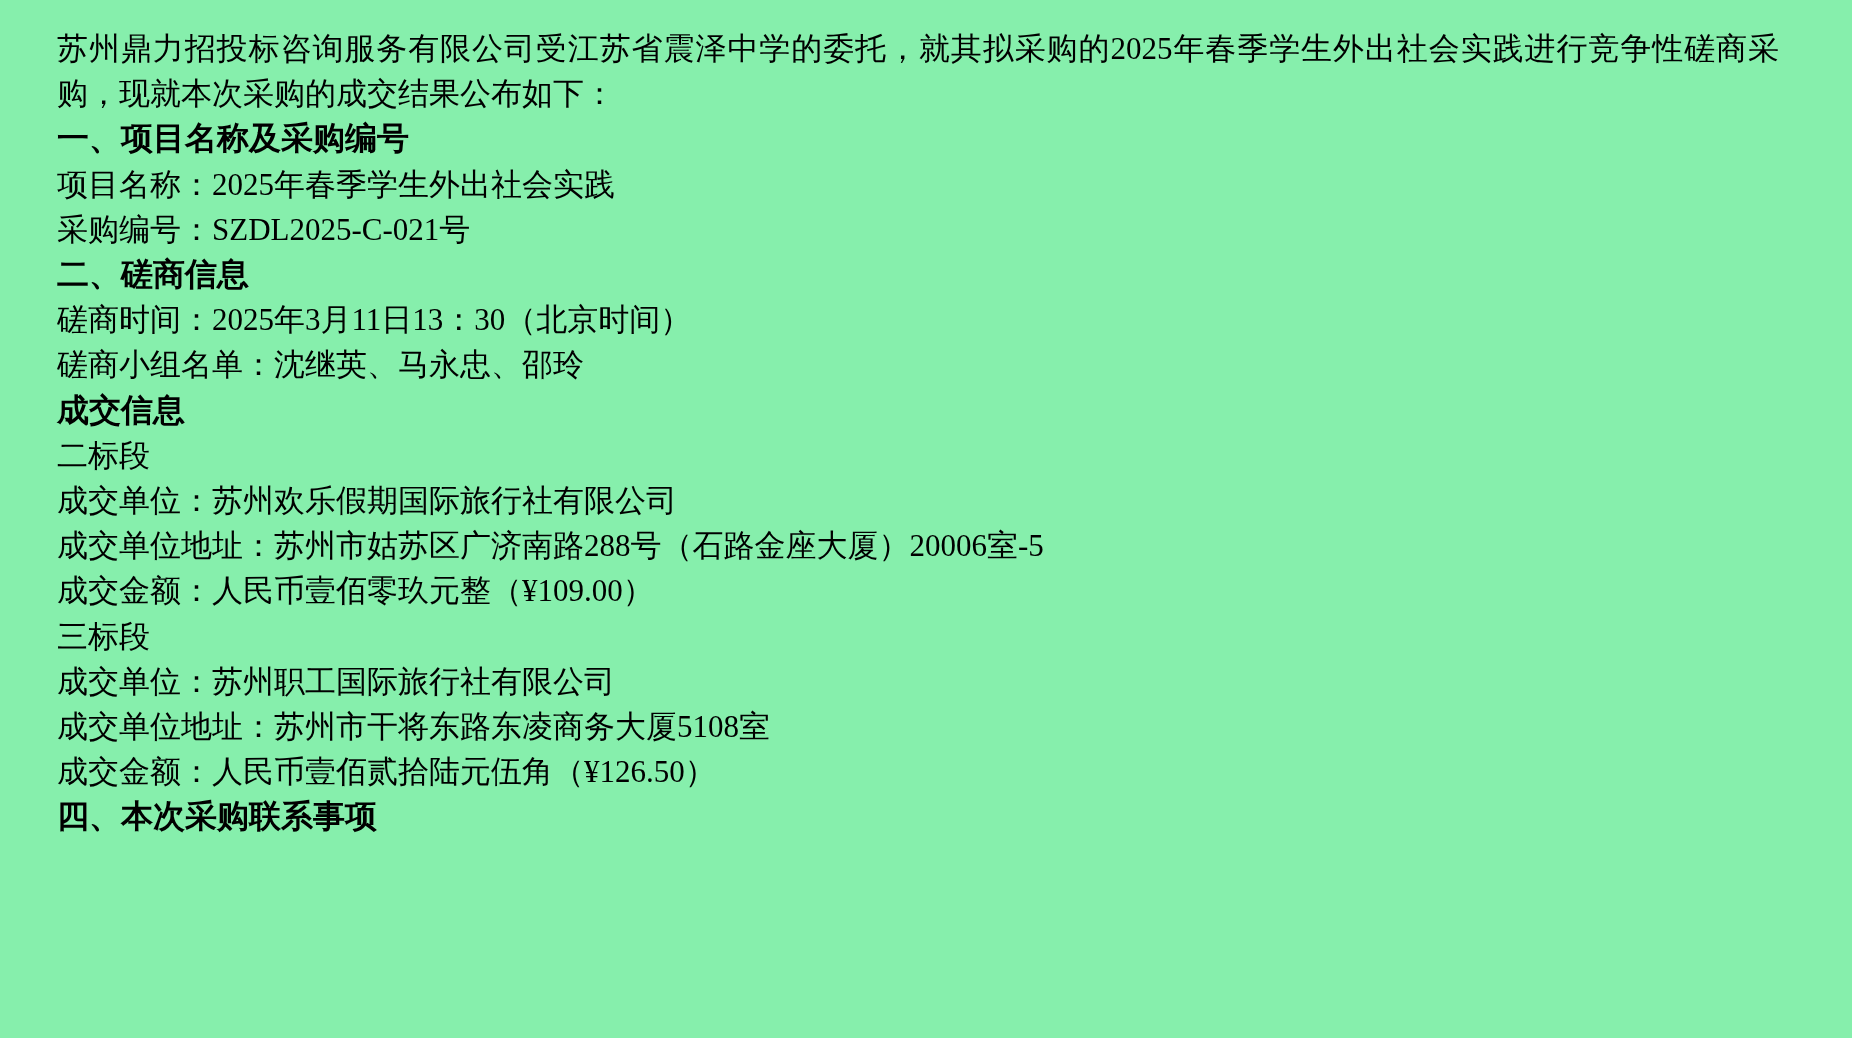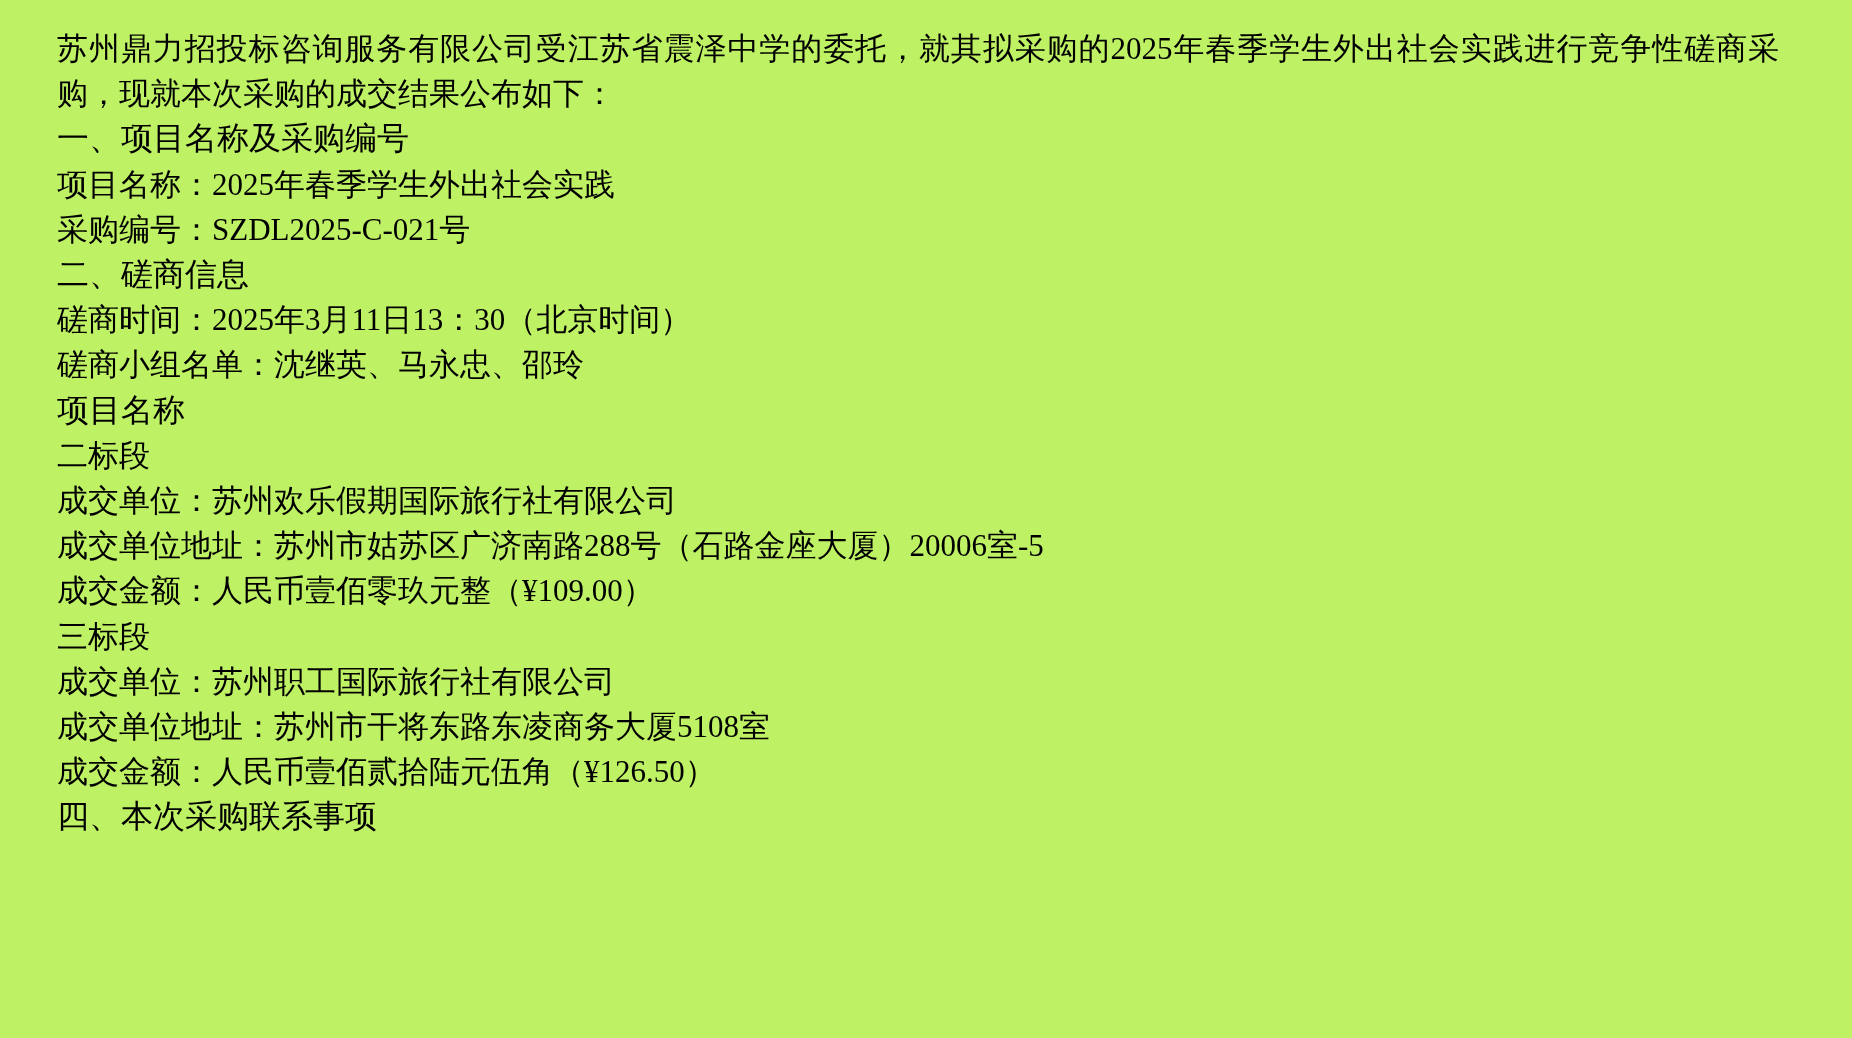--- a/index.html
+++ b/index.html
@@ -11,60 +11,60 @@
     width: 1852px;
     height: 1038px;
     overflow: hidden;
   }
   .page {
     box-sizing: border-box;
     width: 1852px;
     height: 1038px;
     padding: 26px 57px 0 57px;
     overflow: hidden;
-    background: #bef264;
+    background: #86efac;
     color: #000000;
     font-family: "Liberation Serif", "DejaVu Serif", serif;
     font-size: 31px;
     line-height: 45.2px;
   }
   .page p, .page h2 {
     margin: 0;
     padding: 0;
     white-space: nowrap;
   }
   .para {
     width: 1722px;
     white-space: normal !important;
     text-align: justify;
     text-justify: inter-character;
   }
   .heading {
     font-family: "Liberation Sans", "DejaVu Sans", sans-serif;
-    font-weight: normal;
+    font-weight: bold;
     font-size: 32px;
     line-height: 45.2px;
   }
 </style>
 </head>
 <body>
 
 <div class="page">
 
   <p class="para">苏州鼎力招投标咨询服务有限公司受江苏省震泽中学的委托，就其拟采购的2025年春季学生外出社会实践进行竞争性磋商采购，现就本次采购的成交结果公布如下：</p>
 
   <h2 class="heading">一、项目名称及采购编号</h2>
   <p>项目名称：2025年春季学生外出社会实践</p>
   <p>采购编号：SZDL2025-C-021号</p>
 
   <h2 class="heading">二、磋商信息</h2>
   <p>磋商时间：2025年3月11日13：30（北京时间）</p>
   <p>磋商小组名单：沈继英、马永忠、邵玲</p>
 
-  <h2 class="heading">项目名称</h2>
+  <h2 class="heading">成交信息</h2>
 
 
   <div>
     <p>二标段</p>
     <p>成交单位：苏州欢乐假期国际旅行社有限公司</p>
     <p>成交单位地址：苏州市姑苏区广济南路288号（石路金座大厦）20006室-5</p>
     <p>成交金额：人民币壹佰零玖元整（¥109.00）</p>
   </div>
 
   <div>

